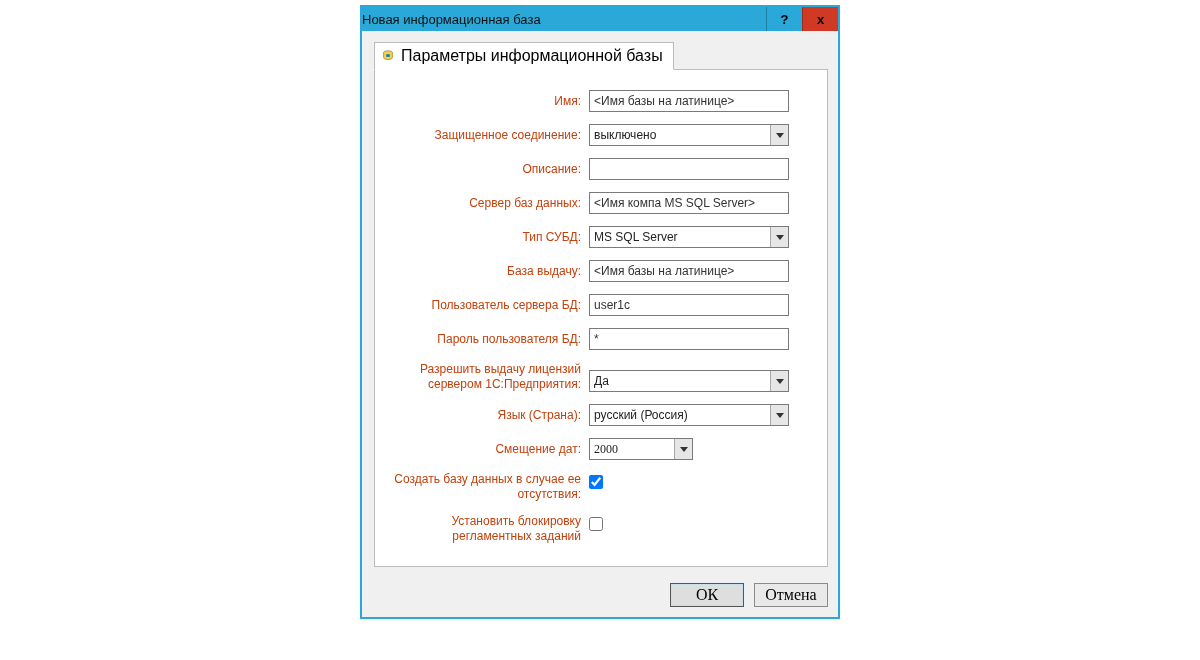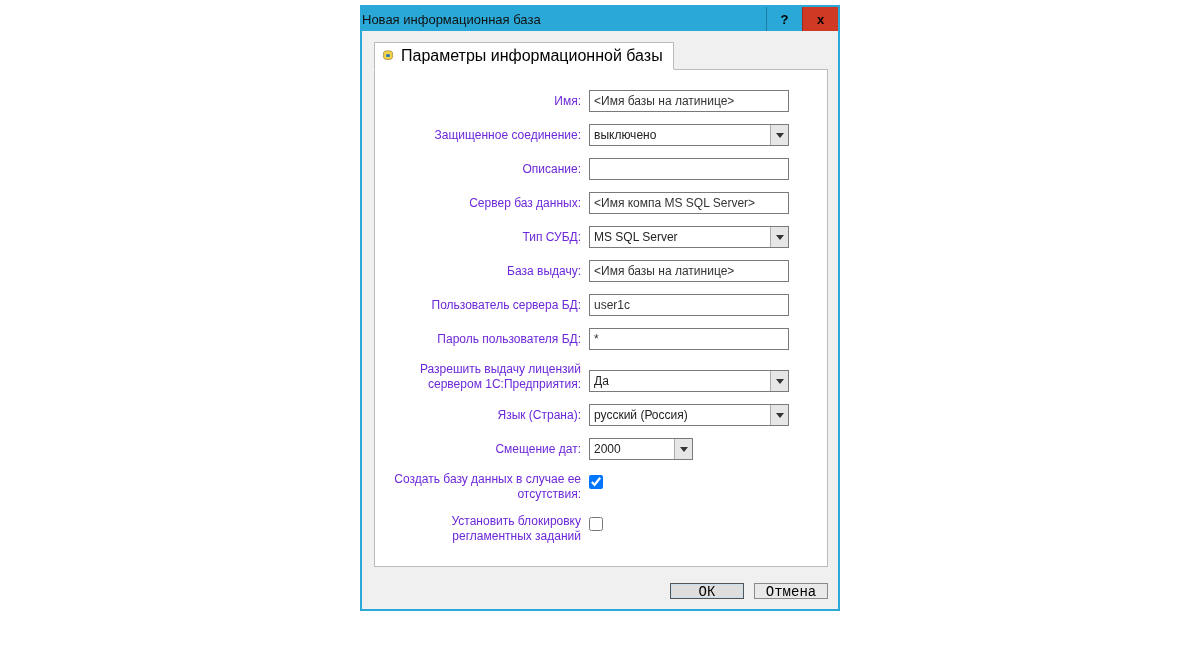--- a/index.html
+++ b/index.html
@@ -87,21 +87,21 @@
       min-height: 22px;
     }
     .form-row.multi {
       align-items: flex-start;
     }
     .form-label {
       width: 200px;
       text-align: right;
       padding-right: 8px;
       font-size: 12px;
-      color: #6d28d9;
+      color: #c2410c;
       line-height: 1.25;
     }
     .form-control-wrap {
       flex: 1;
       display: flex;
       align-items: flex-end;
     }
     .txt-input {
       width: 200px;
       height: 22px;
@@ -114,21 +114,21 @@
     }
     .combo {
       width: 200px;
       height: 22px;
       border: 1px solid #7a7a7a;
       background: #fff;
       display: flex;
       align-items: center;
       position: relative;
     }
-    .combo.narrow { width: 104px; }
+    .combo.narrow { width: 104px; font-family: Liberation Serif, serif; }
     .combo-text {
       flex: 1;
       padding: 0 4px;
       font-size: 12px;
       color: #222;
       overflow: hidden;
       white-space: nowrap;
     }
     .combo-arrow {
       width: 18px;
@@ -152,25 +152,25 @@
     }
     .footer {
       padding: 8px 10px 10px;
       background: #f0f0f0;
       display: flex;
       justify-content: flex-end;
       gap: 10px;
     }
     .btn {
       min-width: 74px;
-      height: 16px;
+      height: 24px;
       border: 1px solid #8a8a8a;
       background: #e9e9e9;
-      font-size: 14px;
-      font-family: Liberation Mono, monospace;
+      font-size: 16px;
+      font-family: Liberation Serif, serif;
       cursor: pointer;
     }
     .btn.default {
       background: #dedede;
       border: 1px solid #555;
       box-shadow: inset 0 0 0 1px #c8dfef;
     }
   </style>
 </head>
 <body>

